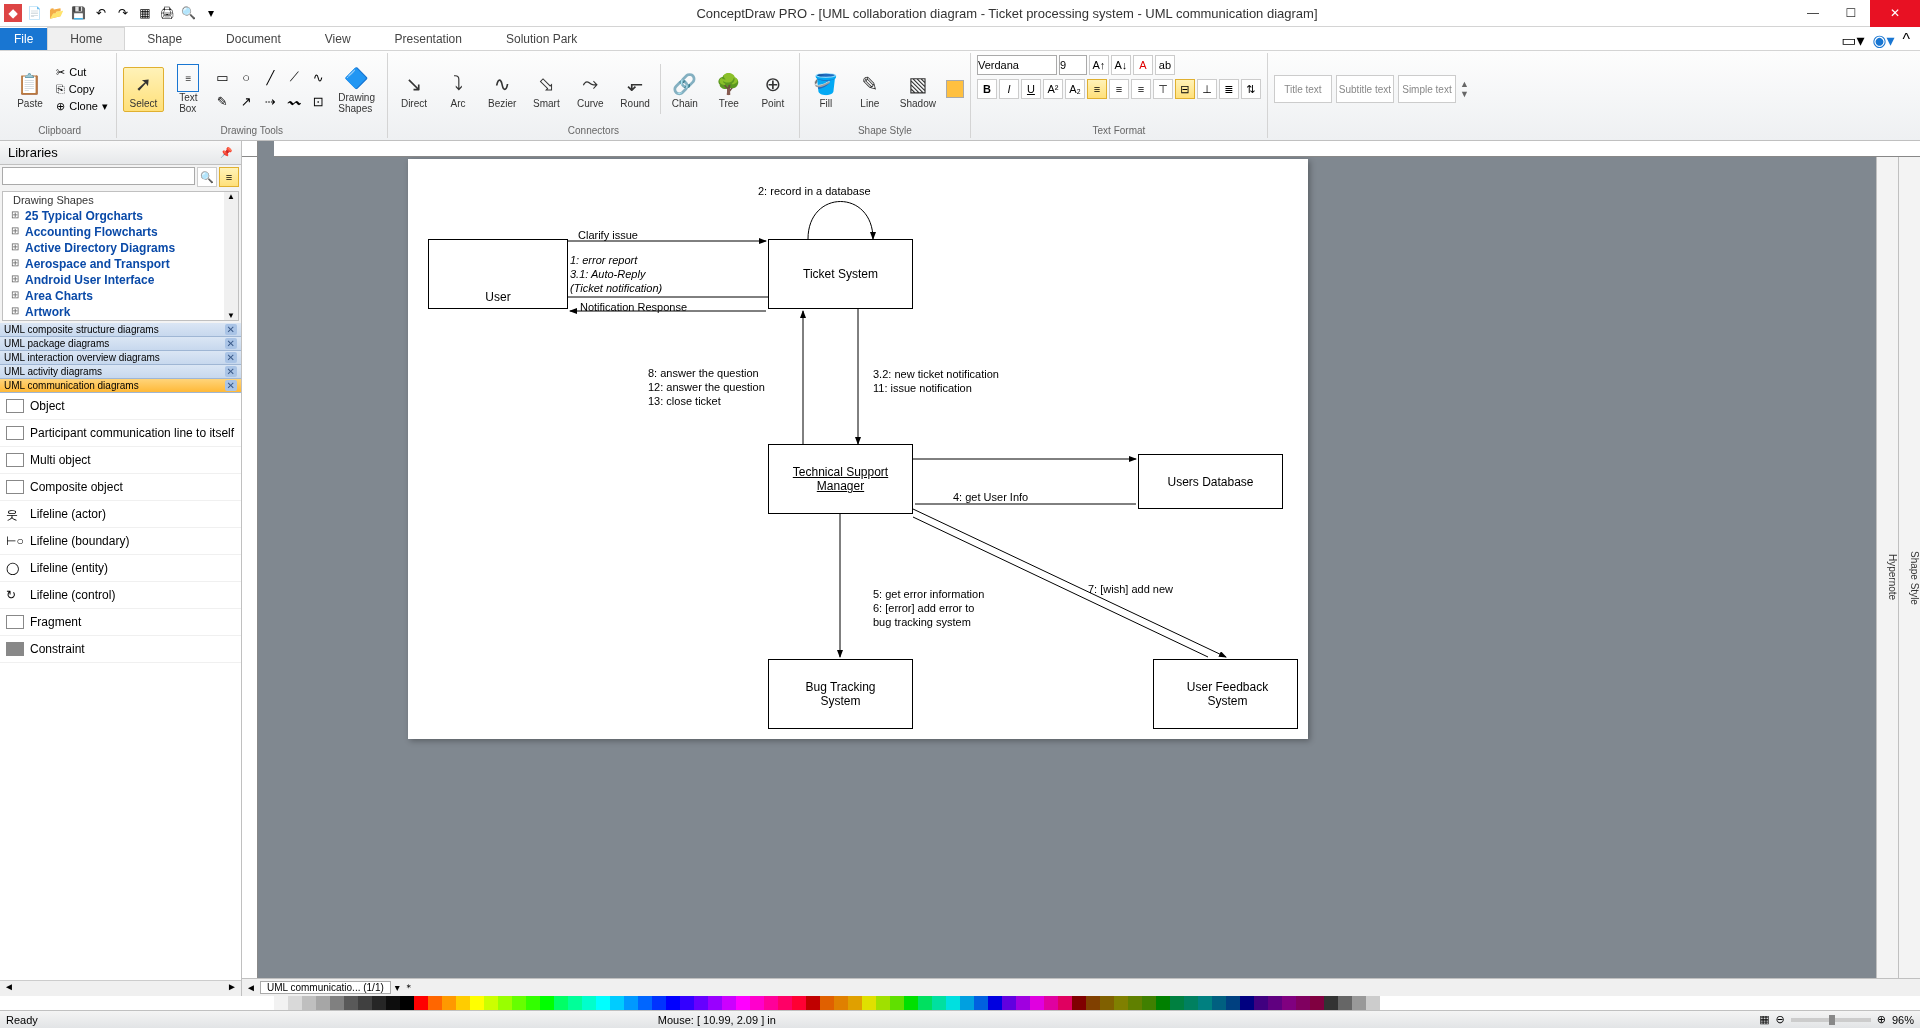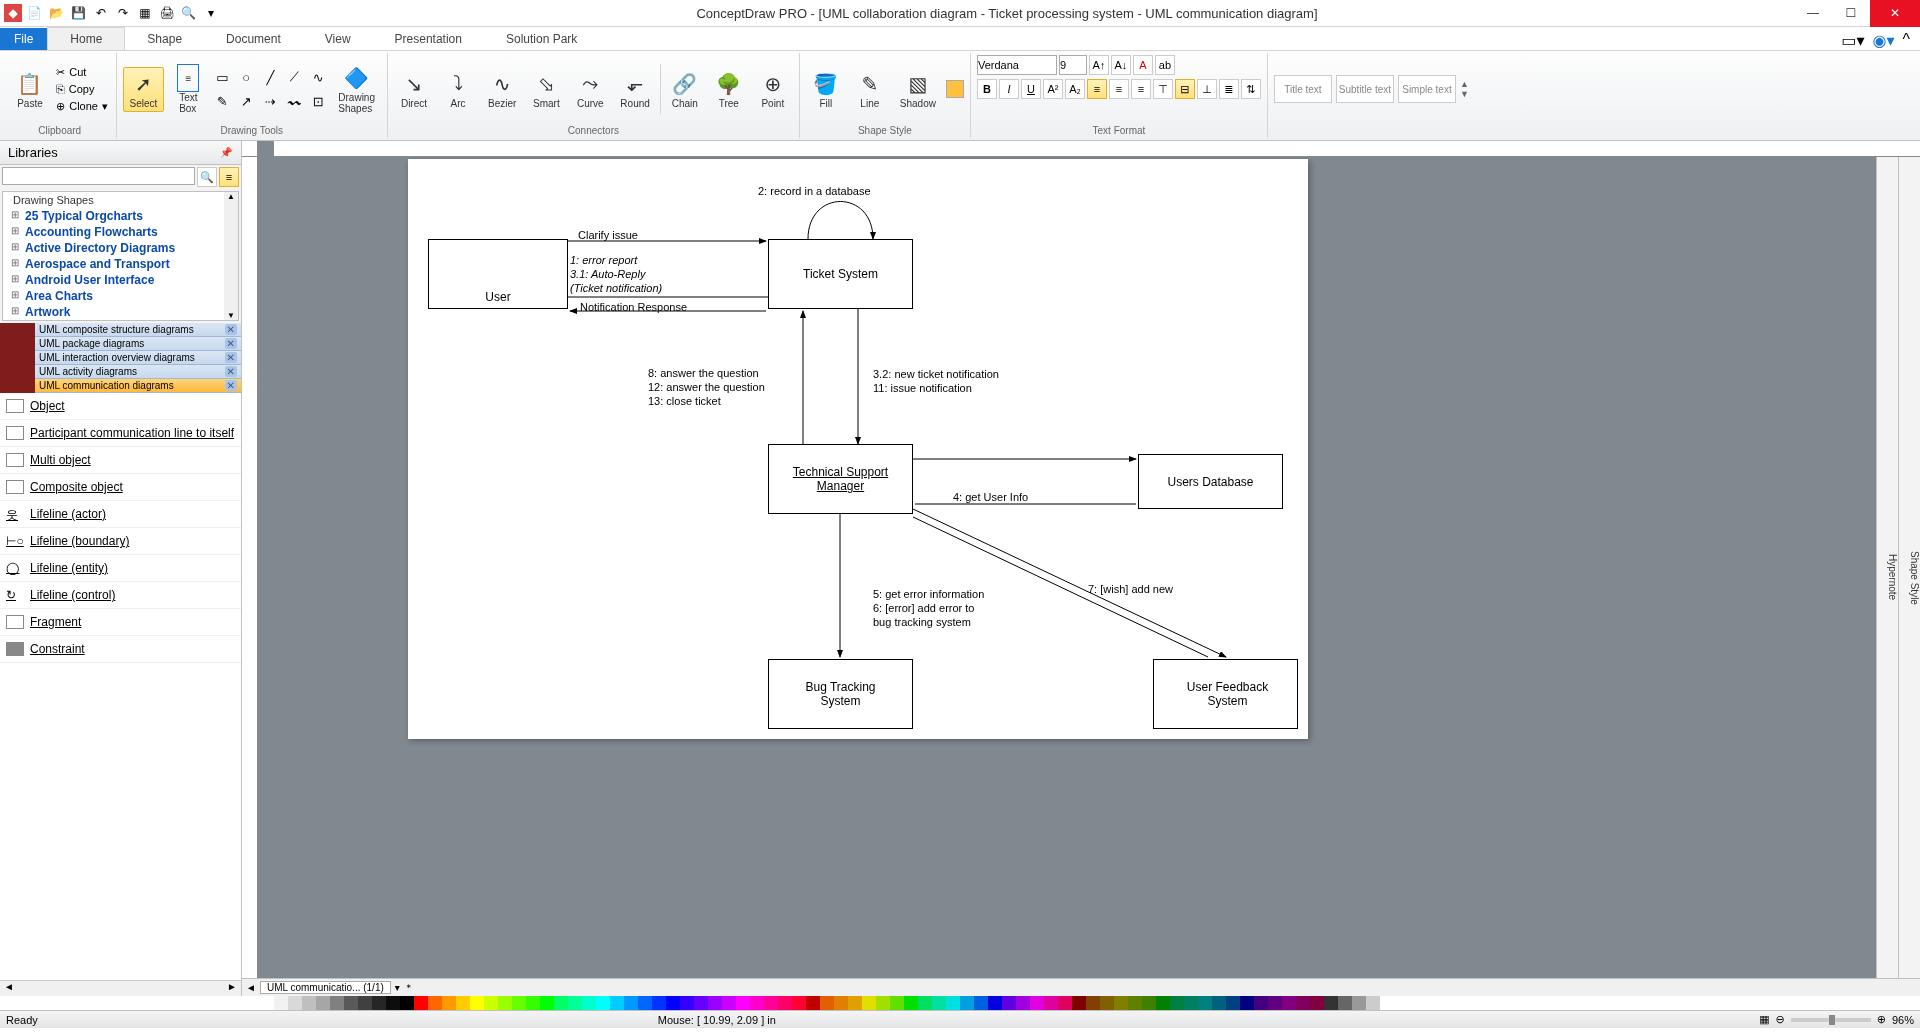--- a/index.html
+++ b/index.html
@@ -42,26 +42,26 @@
 
 .main { display: flex; height: calc(1032px - 27px - 24px - 90px - 18px - 18px); }
 .sidebar { width: 242px; background: #f3f3f3; border-right: 1px solid #c0c0c0; display: flex; flex-direction: column; }
 .sidebar-header { background: linear-gradient(#f9f9f9,#e6e8ea); border-bottom: 1px solid #c0c0c0; padding: 4px 8px; font-size: 13px; display: flex; justify-content: space-between; align-items: center; }
 .lib-search-row { display: flex; padding: 2px; gap: 2px; }
 .lib-search { flex: 1; border: 1px solid #aaa; height: 18px; font-size: 11px; }
 .lib-tree { background: #fff; border: 1px solid #c0c0c0; margin: 2px; height: 130px; overflow: hidden; position: relative; font-size: 12px; }
 .lib-tree-header { padding: 2px 10px; color: #333; font-size: 11px; }
 .lib-tree-item { padding: 1px 10px 1px 22px; color: #0a4aa8; font-weight: bold; position: relative; }
 .lib-tree-item::before { content: "⊞"; position: absolute; left: 8px; color: #666; font-weight: normal; font-size: 10px; }
-.lib-tabs { background: #7f1d1d; font-size: 10px; padding-left: 35px; }
+.lib-tabs { background: #a3a3a3; font-size: 10px; }
 .lib-tab { background: linear-gradient(#dbe6f4,#c7d8ee); border-bottom: 1px solid #9fb6d4; padding: 1px 4px; display: flex; justify-content: space-between; align-items: center; }
 .lib-tab.active { background: linear-gradient(#ffd47a,#ffb938); }
 .lib-tab-close { color: #3a5a8a; font-size: 10px; padding: 0 2px; background: #aac4e6; border-radius: 2px; }
 .shape-list { flex: 1; background: #fff; overflow-y: auto; }
-.shape-item { display: flex; align-items: center; gap: 6px; padding: 6px 6px; font-size: 12px; border-bottom: 1px solid #f0f0f0; text-decoration: underline; }
+.shape-item { display: flex; align-items: center; gap: 6px; padding: 6px 6px; font-size: 12px; border-bottom: 1px solid #f0f0f0; }
 .shape-ico { width: 18px; height: 14px; border: 1px solid #888; background: #fff; flex-shrink: 0; }
 .sidebar-scroll { height: 16px; background: #f0f0f0; border-top: 1px solid #ccc; display: flex; justify-content: space-between; padding: 0 4px; font-size: 10px; }
 
 
 .canvas-wrap { flex: 1; background: #808890; position: relative; display: flex; flex-direction: column; }
 .ruler-h { height: 16px; background: #fff; border-bottom: 1px solid #888; margin-left: 16px; }
 .canvas-body { flex: 1; display: flex; }
 .ruler-v { width: 16px; background: #fff; border-right: 1px solid #888; }
 .canvas-scroll { flex: 1; overflow: auto; position: relative; }
 .page { position: absolute; left: 150px; top: 2px; width: 900px; height: 580px; background: #fff; box-shadow: 2px 2px 6px rgba(0,0,0,.3); }

